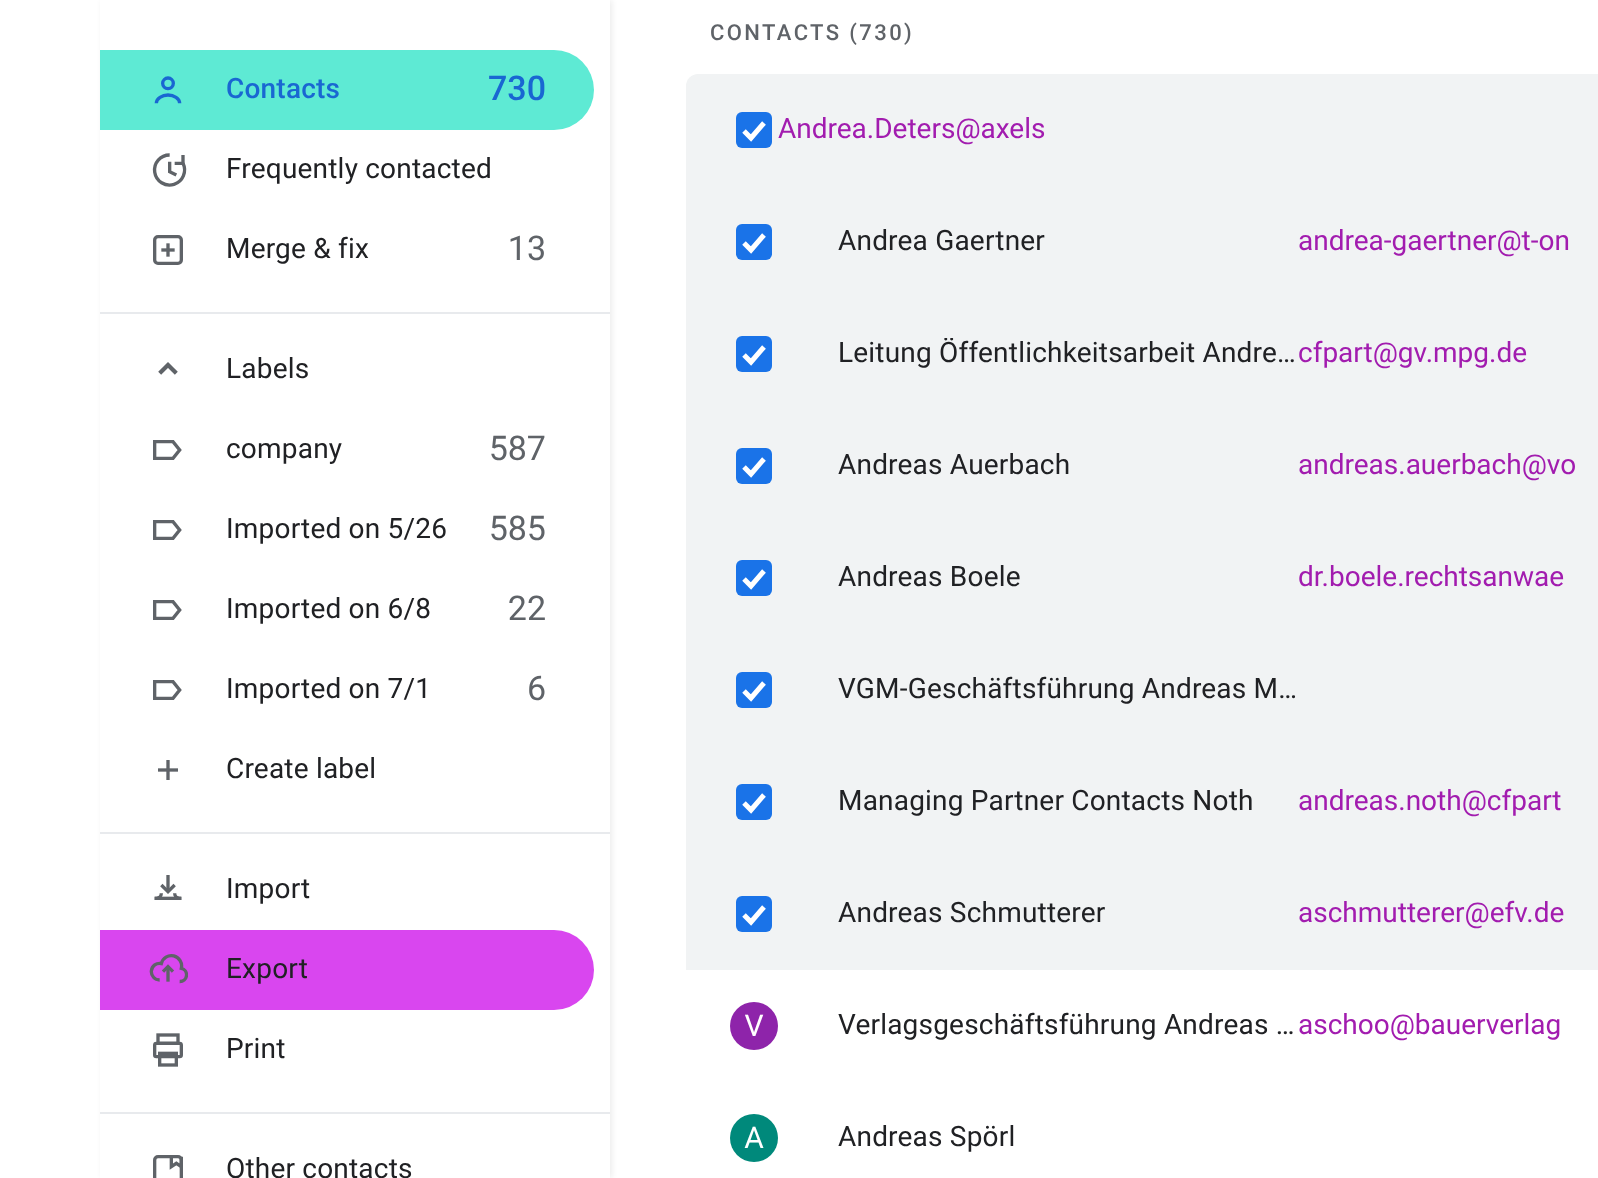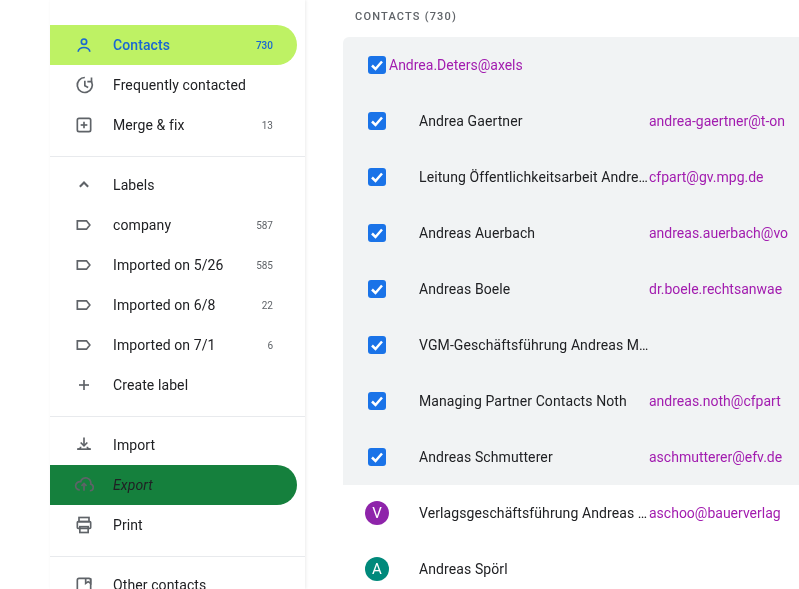--- a/index.html
+++ b/index.html
@@ -5,24 +5,24 @@
     * { margin: 0; padding: 0; box-sizing: border-box; -webkit-font-smoothing: antialiased; }
     body { font-family: "Google Sans", Roboto, Arial, sans-serif; font-size: 14px; color: #202124; overflow: hidden; width: 799px; height: 589px; position: relative; }
 
     .sidebar { position: absolute; left: 50px; top: 0; width: 255px; height: 589px; background: #fff; box-shadow: 1px 0 3px rgba(0,0,0,.08); padding-top: 25px; overflow: hidden; }
     .sidebar-group { padding-bottom: 3px; }
     .sidebar hr { border: none; border-top: 1px solid #e8eaed; margin: 8px 0 8px 0; }
     .nav-item { display: flex; align-items: center; height: 40px; padding-left: 24px; padding-right: 24px; border-radius: 0 20px 20px 0; cursor: pointer; margin-right: 8px; }
     .nav-item .icon { width: 20px; height: 20px; flex-shrink: 0; display: flex; align-items: center; justify-content: center; }
     .nav-item .icon svg { width: 20px; height: 20px; }
     .nav-item .label { margin-left: 19px; flex: 1; letter-spacing: .1px; }
-    .nav-item .count { color: #5f6368; font-size: 10px; }
-    .nav-item.active { background: #bef264; color: #1967d2; font-weight: 500; }
+    .nav-item .count { color: #5f6368; font-size: 17px; }
+    .nav-item.active { background: #5eead4; color: #1967d2; font-weight: 500; }
     .nav-item.active .count { color: #1967d2; font-weight: 500; }
-    .nav-item.hover { background: #15803d; font-style: italic; }
+    .nav-item.hover { background: #d946ef; }
     .section-heading .label { color: #202124; }
 
     .main { position: absolute; left: 343px; top: 0; width: 460px; background: #fff; }
     .list-title { font-size: 11px; letter-spacing: 1.2px; color: #5f6368; font-weight: 500; padding: 10px 12px 14px 12px; }
     .list { background: #f1f3f4; border-radius: 6px 0 0 6px; padding-top: 0; }
     .row { display: flex; align-items: center; height: 56px; padding-left: 22px; cursor: pointer; }
     .row.selected {   }
     .row.unselected { background: #fff; }
     .avatar, .checkbox { width: 24px; height: 24px; flex-shrink: 0; display: flex; align-items: center; justify-content: center; }
     .checkbox svg { width: 24px; height: 24px; }

